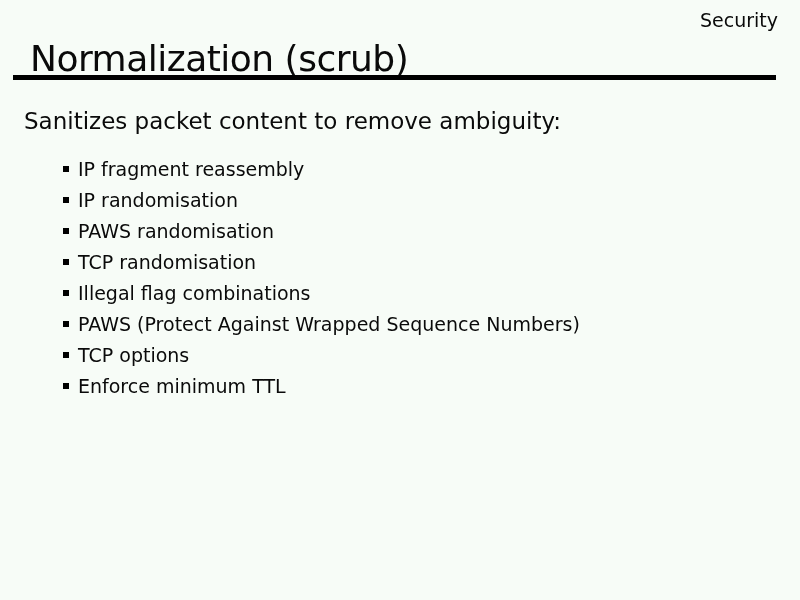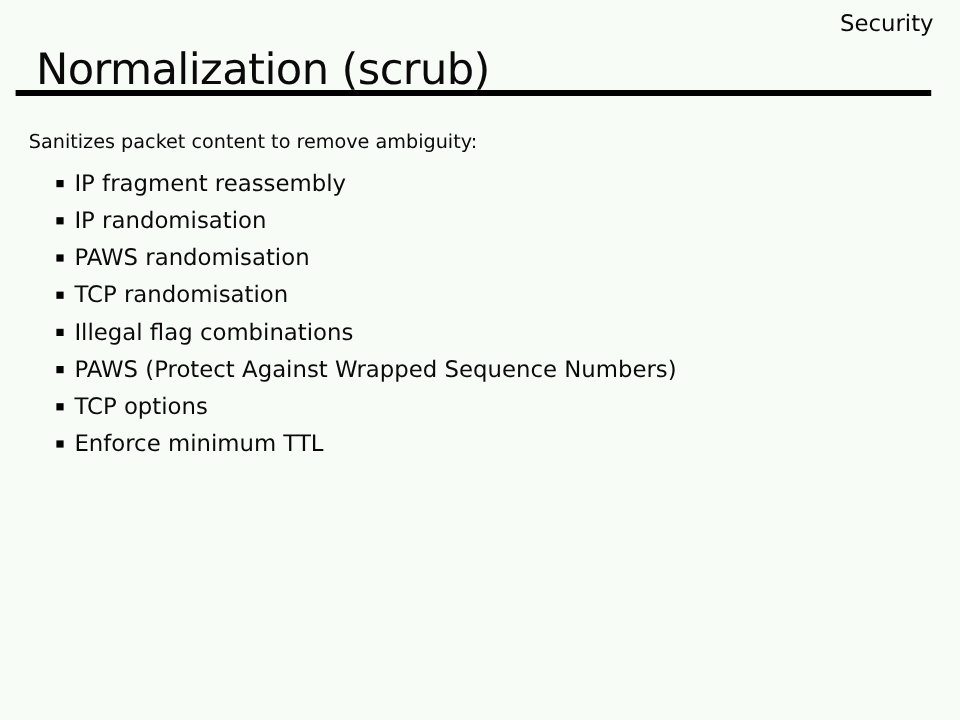--- a/index.html
+++ b/index.html
@@ -42,28 +42,28 @@
     left: 13px;
     width: 763px;
     height: 5px;
     background: #000000;
   }
   .intro-text {
     position: absolute;
     top: 108px;
     left: 24px;
     margin: 0;
-    font-size: 16px;
+    font-size: 23px;
     white-space: nowrap;
   }
   .bullet-list {
     position: absolute;
     top: 137px;
     left: 47px;
-    margin: 0;
+    margin: 16px;
     padding: 0;
     list-style: none;
   }
   .bullet-list li {
     display: flex;
     align-items: center;
     height: 31px;
     font-size: 19px;
     white-space: nowrap;
   }

